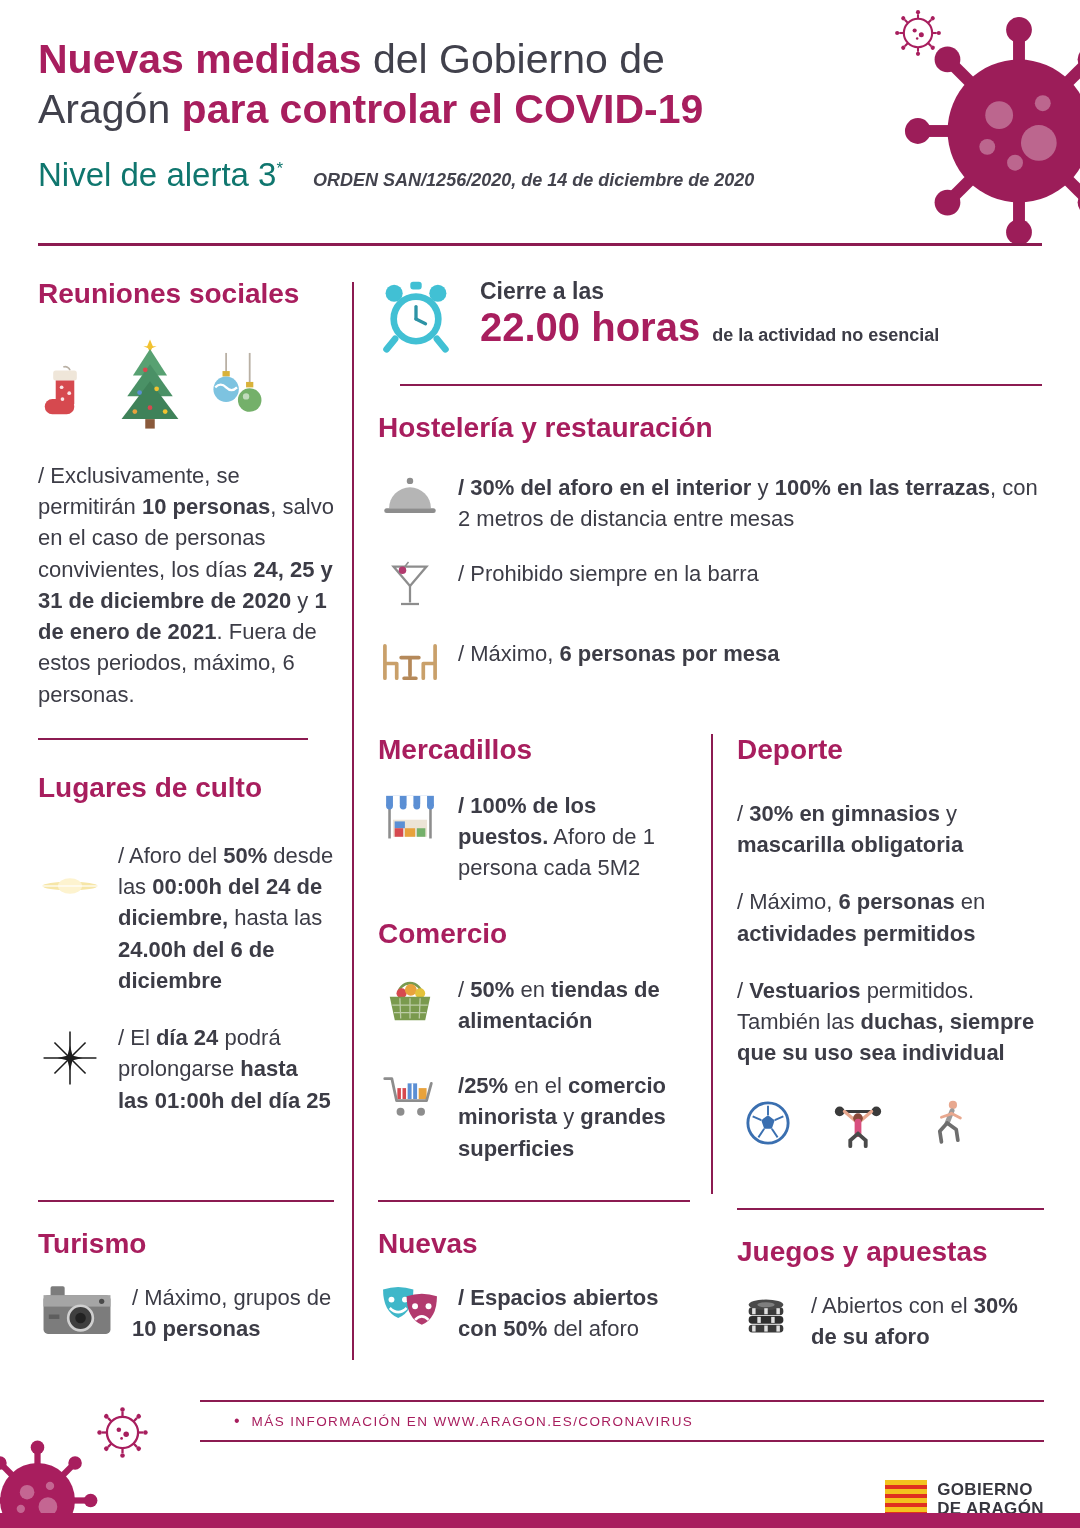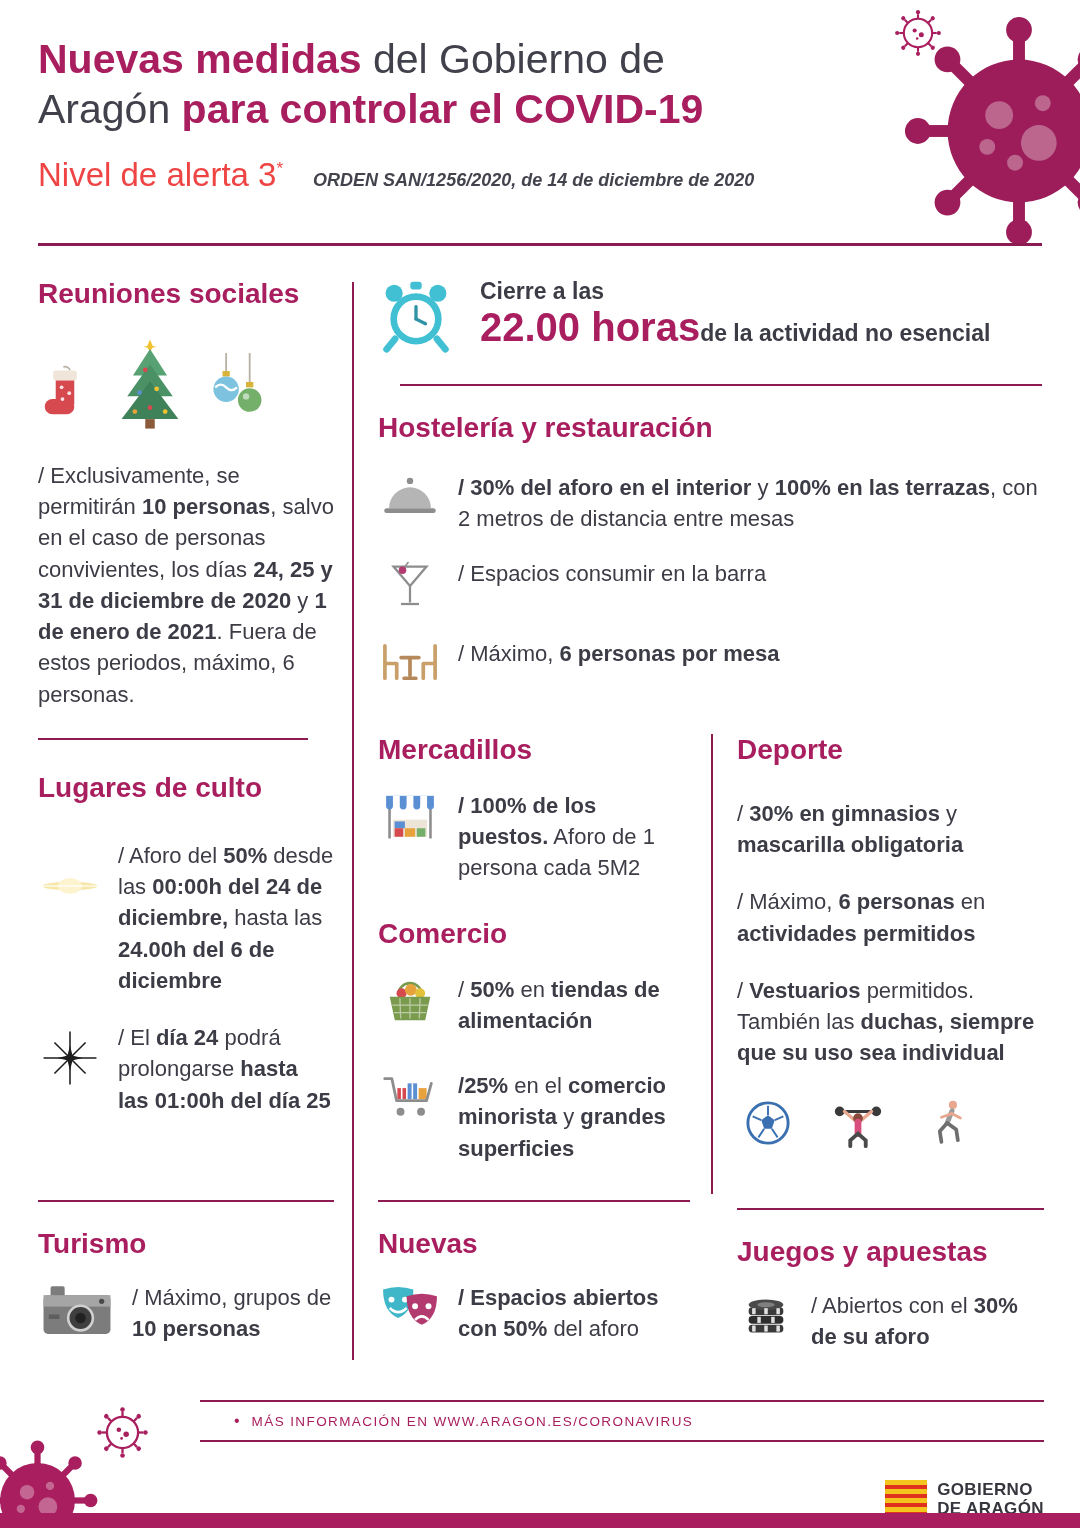--- a/index.html
+++ b/index.html
@@ -11,21 +11,21 @@
   *{box-sizing:border-box;margin:0;padding:0;}
   body{background:#e9e9e9;font-family:"Liberation Sans",sans-serif;}
   .page{position:relative;width:1080px;height:1528px;background:#ffffff;overflow:hidden;color:var(--dark);margin:0 auto;}
 
   
   .header{position:absolute;left:38px;top:34px;width:830px;}
   .title{font-size:41px;line-height:1.22;font-weight:normal;color:#41414c;white-space:pre-line;}
   .title b{font-weight:bold;}
   .accent{color:var(--accent);}
   .alert-row{display:flex;align-items:baseline;gap:30px;margin-top:22px;}
-  .alert-level{font-size:33px;color:#ef4444;}
+  .alert-level{font-size:33px;color:#0f766e;}
   .alert-level sup{font-size:17px;}
   .order-ref{font-size:18px;font-style:italic;font-weight:bold;color:#43434d;}
   .rule-top{position:absolute;left:38px;top:243px;width:1004px;height:3px;background:var(--rule);}
 
   
   .vline{position:absolute;width:2px;background:var(--rule);}
   .vline-1{left:352px;top:282px;height:1078px;}
   .vline-2{left:711px;top:734px;height:460px;}
 
   
@@ -41,21 +41,21 @@
   .xmas-row{display:flex;align-items:flex-end;gap:22px;height:108px;margin:16px 0 26px;}
   .col-left .sep{width:270px;margin:28px 0 32px;}
   .culto-items{margin-top:36px;}
   .culto-items .item{margin-bottom:26px;}
 
   
   .main-top{position:absolute;left:378px;top:278px;width:666px;}
   .closure{display:flex;gap:26px;align-items:flex-start;}
   .closure-intro{font-size:23px;font-weight:bold;}
   .closure-time{font-size:40px;font-weight:bold;color:var(--accent);}
-  .closure-detail{font-size:23px;font-weight:bold;}
+  .closure-detail{font-size:18px;font-weight:bold;margin-left:12px;}
   .sep-main{width:642px;margin:28px 0 26px 22px;}
   .hosteleria-items{margin-top:28px;}
   .hosteleria-items .item{margin-bottom:24px;}
 
   
   .col-mid{position:absolute;left:378px;top:712px;width:308px;}
   .col-sport{position:absolute;left:737px;top:712px;width:306px;}
   .col-mid .h2{margin-top:22px;}
   .col-mid .item{margin:24px 0 34px;}
   .col-mid .item + .item{margin-top:28px;}
@@ -316,21 +316,21 @@
         <div class="item">
           <span class="icon-box">
             <svg width="48" height="56" viewBox="0 0 64 68">
               <polygon points="10,8 54,8 32,34" fill="none" stroke="#8d8d8d" stroke-width="3"></polygon>
               <line x1="32" y1="34" x2="32" y2="56" stroke="#8d8d8d" stroke-width="3"></line>
               <line x1="20" y1="58" x2="44" y2="58" stroke="#8d8d8d" stroke-width="3"></line>
               <line x1="22" y1="12" x2="30" y2="2" stroke="#8d8d8d" stroke-width="2"></line>
               <circle cx="22" cy="13" r="5" fill="#b23a6e"></circle>
             </svg>
           </span>
-          <p class="body-text"><span>/ Espacios consumir en la barra</span></p>
+          <p class="body-text"><span>/ Prohibido siempre en la barra</span></p>
         </div>
         <div class="item">
           <span class="icon-box">
             <svg width="62" height="48" viewBox="0 0 84 64">
               <g stroke="#c9a06a" stroke-width="5" stroke-linecap="round" fill="none">
                 <path d="M8 10 V54 M8 34 H24 M24 34 V54"></path>
                 <path d="M76 10 V54 M76 34 H60 M60 34 V54"></path>
               </g>
               <g stroke="#b5895a" stroke-width="5" stroke-linecap="round" fill="none">
                 <path d="M30 26 H54 M42 26 V50 M34 54 H50"></path>

